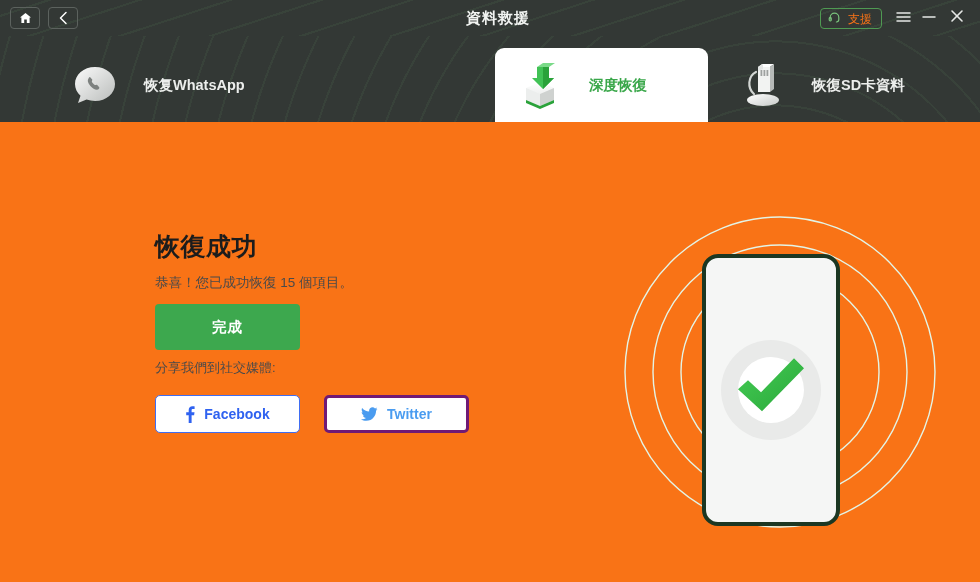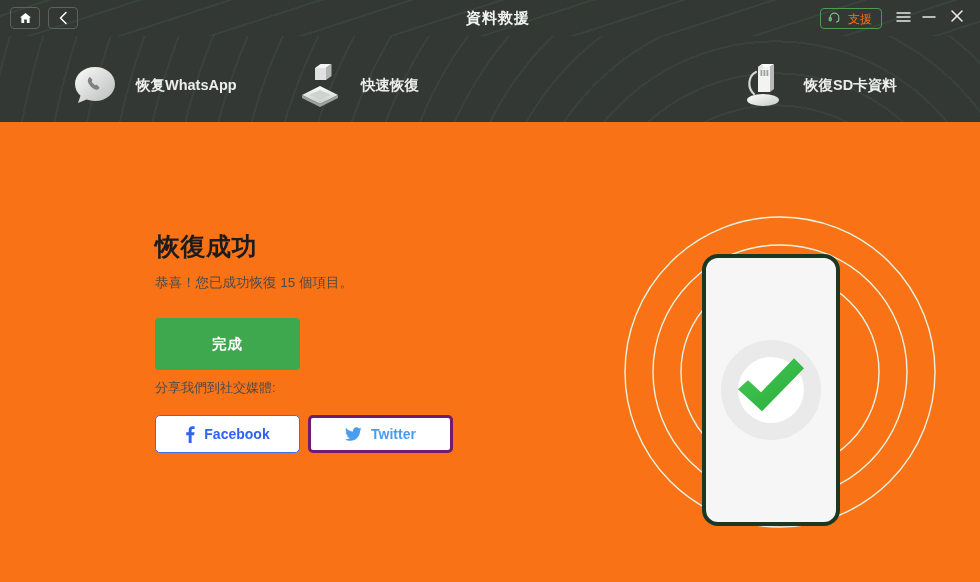--- a/index.html
+++ b/index.html
@@ -113,21 +113,21 @@
         rgba(120,190,120,0.075) 32px);
     pointer-events: none;
   }
 
   .tab {
     position: absolute;
     top: 12px;
     height: 74px;
     display: flex;
     align-items: center;
-    gap: 14px;
+    gap: 22px;
     padding: 0 18px;
   }
   .tab-label {
     font-size: 14.5px;
     font-weight: bold;
     color: #eceeec;
     white-space: nowrap;
   }
   .tab.active {
     background: #ffffff;
@@ -165,42 +165,42 @@
     font-weight: bold;
     color: #1c1c1c;
     letter-spacing: 0.5px;
   }
   .subtext {
     margin-top: 11px;
     font-size: 13.5px;
     color: #4a4a4a;
   }
   .done-btn {
-    margin-top: 26px;
-    width: 145px; height: 52px;
+    margin-top: 12px;
+    width: 145px; height: 46px;
     background: #3da84e;
     border: none;
     border-radius: 4px;
     color: #ffffff;
     font-size: 14.5px;
     font-weight: bold;
     font-family: inherit;
     cursor: pointer;
     letter-spacing: 1px;
     text-align: center;
   }
   .share-label {
     margin-top: 9px;
     font-size: 13px;
     color: #4a4a4a;
   }
   .social-row {
     margin-top: 18px;
     display: flex;
-    gap: 8px;
+    gap: 24px;
   }
   .social-btn {
     height: 38px;
     display: flex;
     align-items: center;
     justify-content: center;
     gap: 9px;
     border-radius: 5px;
     background: #ffffff;
     font-size: 14px;
@@ -350,42 +350,41 @@
               <stop offset="1" stop-color="#b9bcba"></stop>
             </linearGradient>
           </defs>
           <path d="M27 9 C15.5 9 7 16.6 7 26 c0 4.6 2.1 8.7 5.5 11.7 L10 45 l8.6 -3.4 c2.6 0.9 5.4 1.4 8.4 1.4 C38.5 43 47 35.4 47 26 S38.5 9 27 9 Z" fill="url(#g1)"></path>
           <path d="M20.5 20.5 c-1.4 1.6 -0.7 4.6 1.9 7.6 2.6 3 5.6 4.3 7.4 3.5 1.1 -0.5 1.9 -1.6 1.4 -2.4 l-2 -2.3 c-0.6 -0.6 -1.6 0.4 -2.3 0.1 -1 -0.5 -2.6 -2.2 -3 -3.3 -0.3 -0.8 0.8 -1.6 0.3 -2.3 l-2 -2.2 c-0.6 -0.6 -1.3 0.4 -1.7 1.3 Z" fill="#7d817f"></path>
         </svg>
       </span>
       <span class="tab-label">恢复WhatsApp</span>
     </div>
 
-    <div class="tab tab-2">
+
+    <div class="tab tab-3 active">
       <span class="tab-icon">
         <svg viewBox="0 0 54 54">
           <defs>
-            <linearGradient id="g2a" x1="0" y1="0" x2="0" y2="1">
+            <linearGradient id="g3a" x1="0" y1="0" x2="0" y2="1">
               <stop offset="0" stop-color="#ffffff"></stop>
-              <stop offset="1" stop-color="#c6c9c7"></stop>
+              <stop offset="1" stop-color="#dfe2e0"></stop>
             </linearGradient>
           </defs>
-          <g opacity="0.95">
-            <path d="M22 10 L33 10 L33 22 L22 22 Z" fill="#e9ebea"></path>
-            <path d="M22 10 L27.5 6 L38.5 6 L33 10 Z" fill="#ffffff"></path>
-            <path d="M33 10 L38.5 6 L38.5 18 L33 22 Z" fill="#b9bcba"></path>
-          </g>
-          <path d="M27 28 L45 37 L27 46 L9 37 Z" fill="url(#g2a)"></path>
-          <path d="M27 32 L38 37 L27 42 L16 37 Z" fill="#cfd2d0"></path>
-          <path d="M9 37 L27 46 L45 37 L45 40 L27 49 L9 40 Z" fill="#9ea1a0"></path>
-        </svg>
-      </span>
-      <span class="tab-label">快速恢復</span>
-    </div>
-
+          <path d="M13 30 L27 24 L41 30 L41 42 L27 48 L13 42 Z" fill="url(#g3a)"></path>
+          <path d="M13 30 L27 36 L27 48 L13 42 Z" fill="#eceeed"></path>
+          <path d="M27 36 L41 30 L41 42 L27 48 Z" fill="#cfd2d0"></path>
+          <path d="M13 42 L27 48 L41 42 L41 45 L27 51 L13 45 Z" fill="#2aa23a"></path>
+          <path d="M24 9 L36 9 L36 20 L41 20 L30 31 L19 20 L24 20 Z" fill="#41c255"></path>
+          <path d="M30 31 L41 20 L36 20 L36 9 L30 9 Z" fill="#2aa23a"></path>
+          <path d="M24 9 L30 5 L42 5 L36 9 Z" fill="#7ada88"></path>
+        </svg>
+      </span>
+      <span class="tab-label">深度恢復</span>
+    </div>
 
     <div class="tab tab-4">
       <span class="tab-icon">
         <svg viewBox="0 0 54 54">
           <defs>
             <linearGradient id="g4a" x1="0" y1="0" x2="1" y2="1">
               <stop offset="0" stop-color="#ffffff"></stop>
               <stop offset="1" stop-color="#c8cbc9"></stop>
             </linearGradient>
           </defs>

